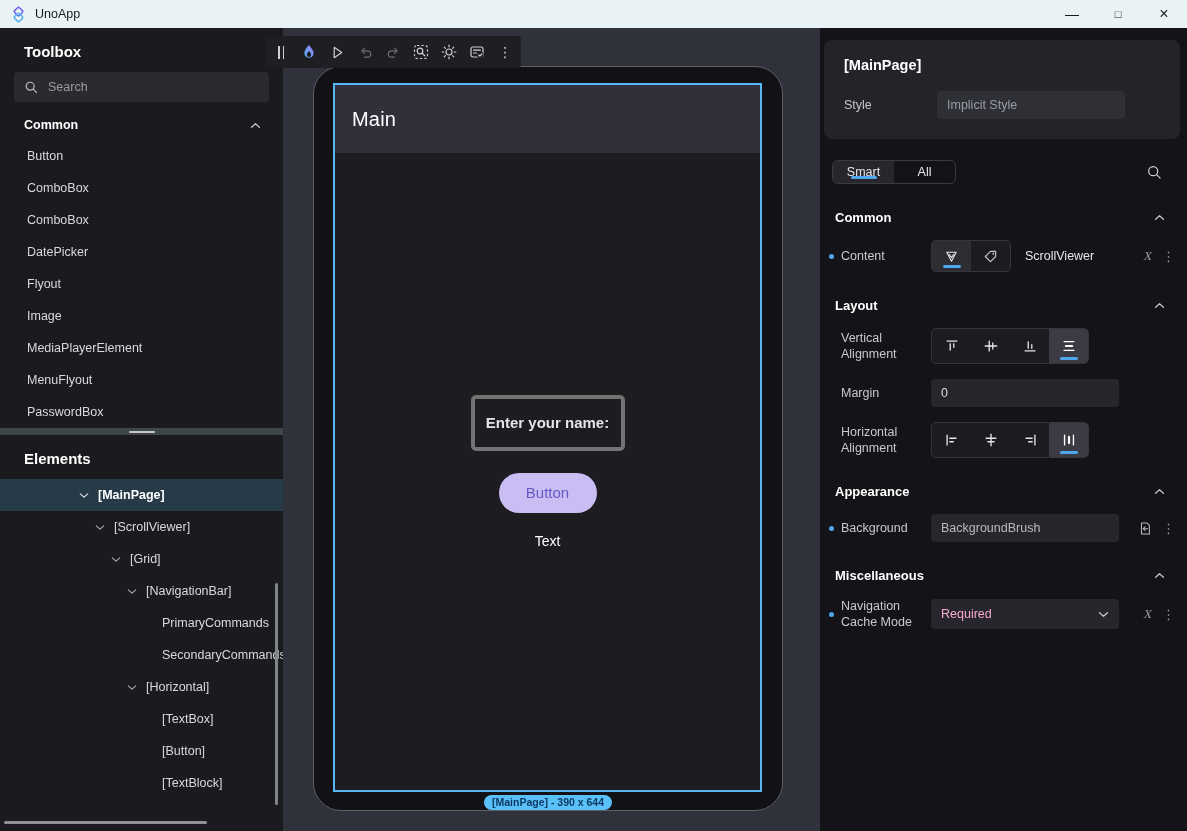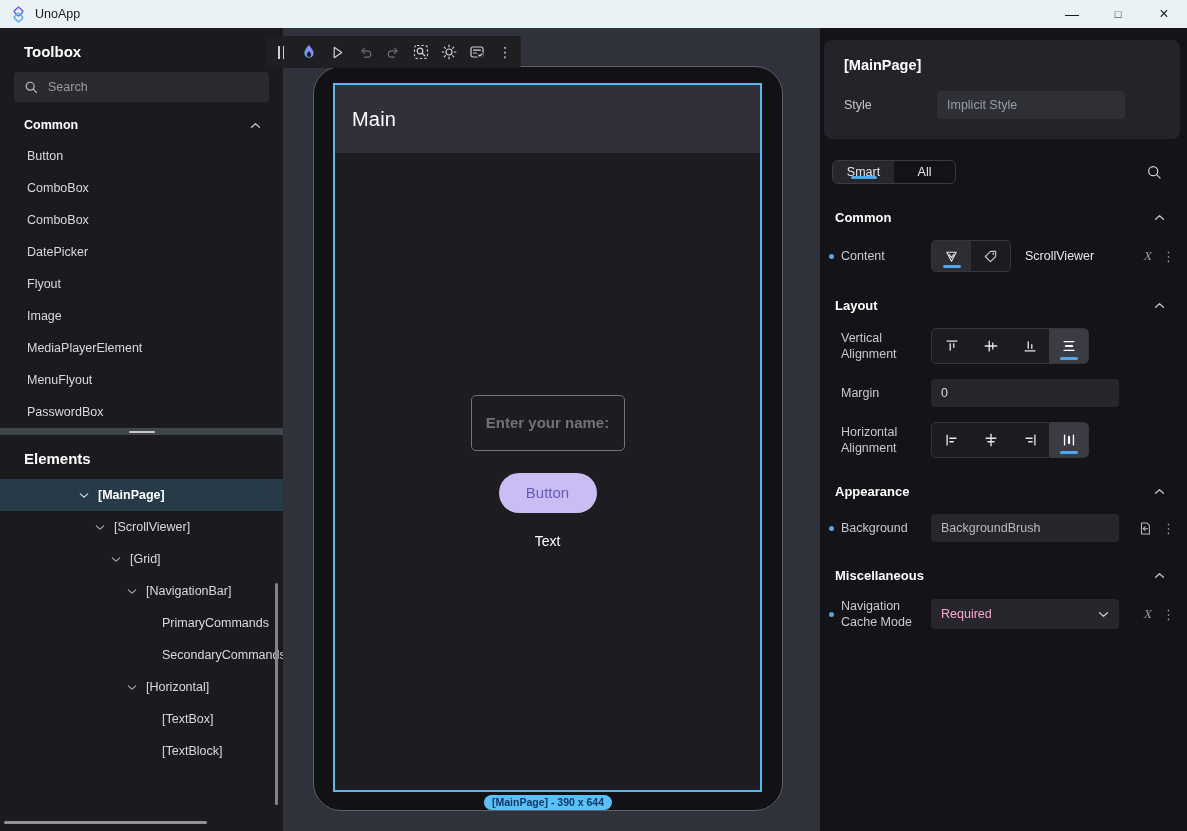--- a/index.html
+++ b/index.html
@@ -59,22 +59,22 @@
   .drag-handle i { display:block; width:1.5px; height:13px; background:#cfcfd4; }
   .kebab { font-size:14px; color:#cfcfd4; letter-spacing:0; }
 
   .device { position:absolute; left:30px; top:38px; width:470px; height:745px;
     background:#121216; border:1.5px solid #5f5f66; border-radius:28px; }
   .screen { position:absolute; left:19px; top:16px; width:429px; height:709px;
     border:2px solid #58b7f0; background:#1c1c21; display:flex; flex-direction:column; overflow:hidden; }
   .navbar { height:68px; flex:0 0 68px; background:#302f3a; display:flex; align-items:center; padding-left:17px; }
   .navbar .page-header { color:#ffffff; font-size:20px; letter-spacing:.2px; }
   .screen-body { flex:1; display:flex; flex-direction:column; align-items:center; justify-content:center; }
-  .ux-textbox { width:154px; height:56px; border:1px solid #737373; border-radius:5px;
-    display:flex; align-items:center; justify-content:center; color:#737373; font-weight:bold; font-size:15px; }
+  .ux-textbox { width:154px; height:56px; border:4px solid #737373; border-radius:5px;
+    display:flex; align-items:center; justify-content:center; color:#e5e5e5; font-weight:bold; font-size:15px; }
   .ux-button { margin-top:22px; width:98px; height:40px; border:none; border-radius:20px;
     background:#cabdf3; color:#675bc1; font-size:15px; font-weight:500;
     font-family:"Liberation Sans",sans-serif; display:flex; align-items:center; justify-content:center; cursor:default; }
   .ux-text { margin-top:20px; color:#fff; font-weight:normal; font-size:14px; }
   .size-badge { position:absolute; bottom:0; left:50%; transform:translateX(-50%);
     background:#5ac0f8; color:#0c3a63; font-size:10.5px; font-weight:bold;
     padding:1px 8px 2px 8px; border-radius:8px; white-space:nowrap; z-index:4; }
 
   
   .inspector { width:367px; flex:0 0 367px; background:#141418; color:#c9c9cd; overflow:hidden; }
@@ -237,20 +237,24 @@
                 </svg>
             </span>
             <span>[Horizontal]</span>
           </div>
           <div class="tree-row" style="padding-left:142px">
             <span class="chev"></span>
             <span>[TextBox]</span>
           </div>
           <div class="tree-row" style="padding-left:142px">
             <span class="chev"></span>
+            <span>[Button]</span>
+          </div>
+          <div class="tree-row" style="padding-left:142px">
+            <span class="chev"></span>
             <span>[TextBlock]</span>
           </div>
         </div>
 
         <div class="vscroll"></div>
         <div class="hscroll"></div>
       </div>
     </div>
 
     <div class="canvas">

